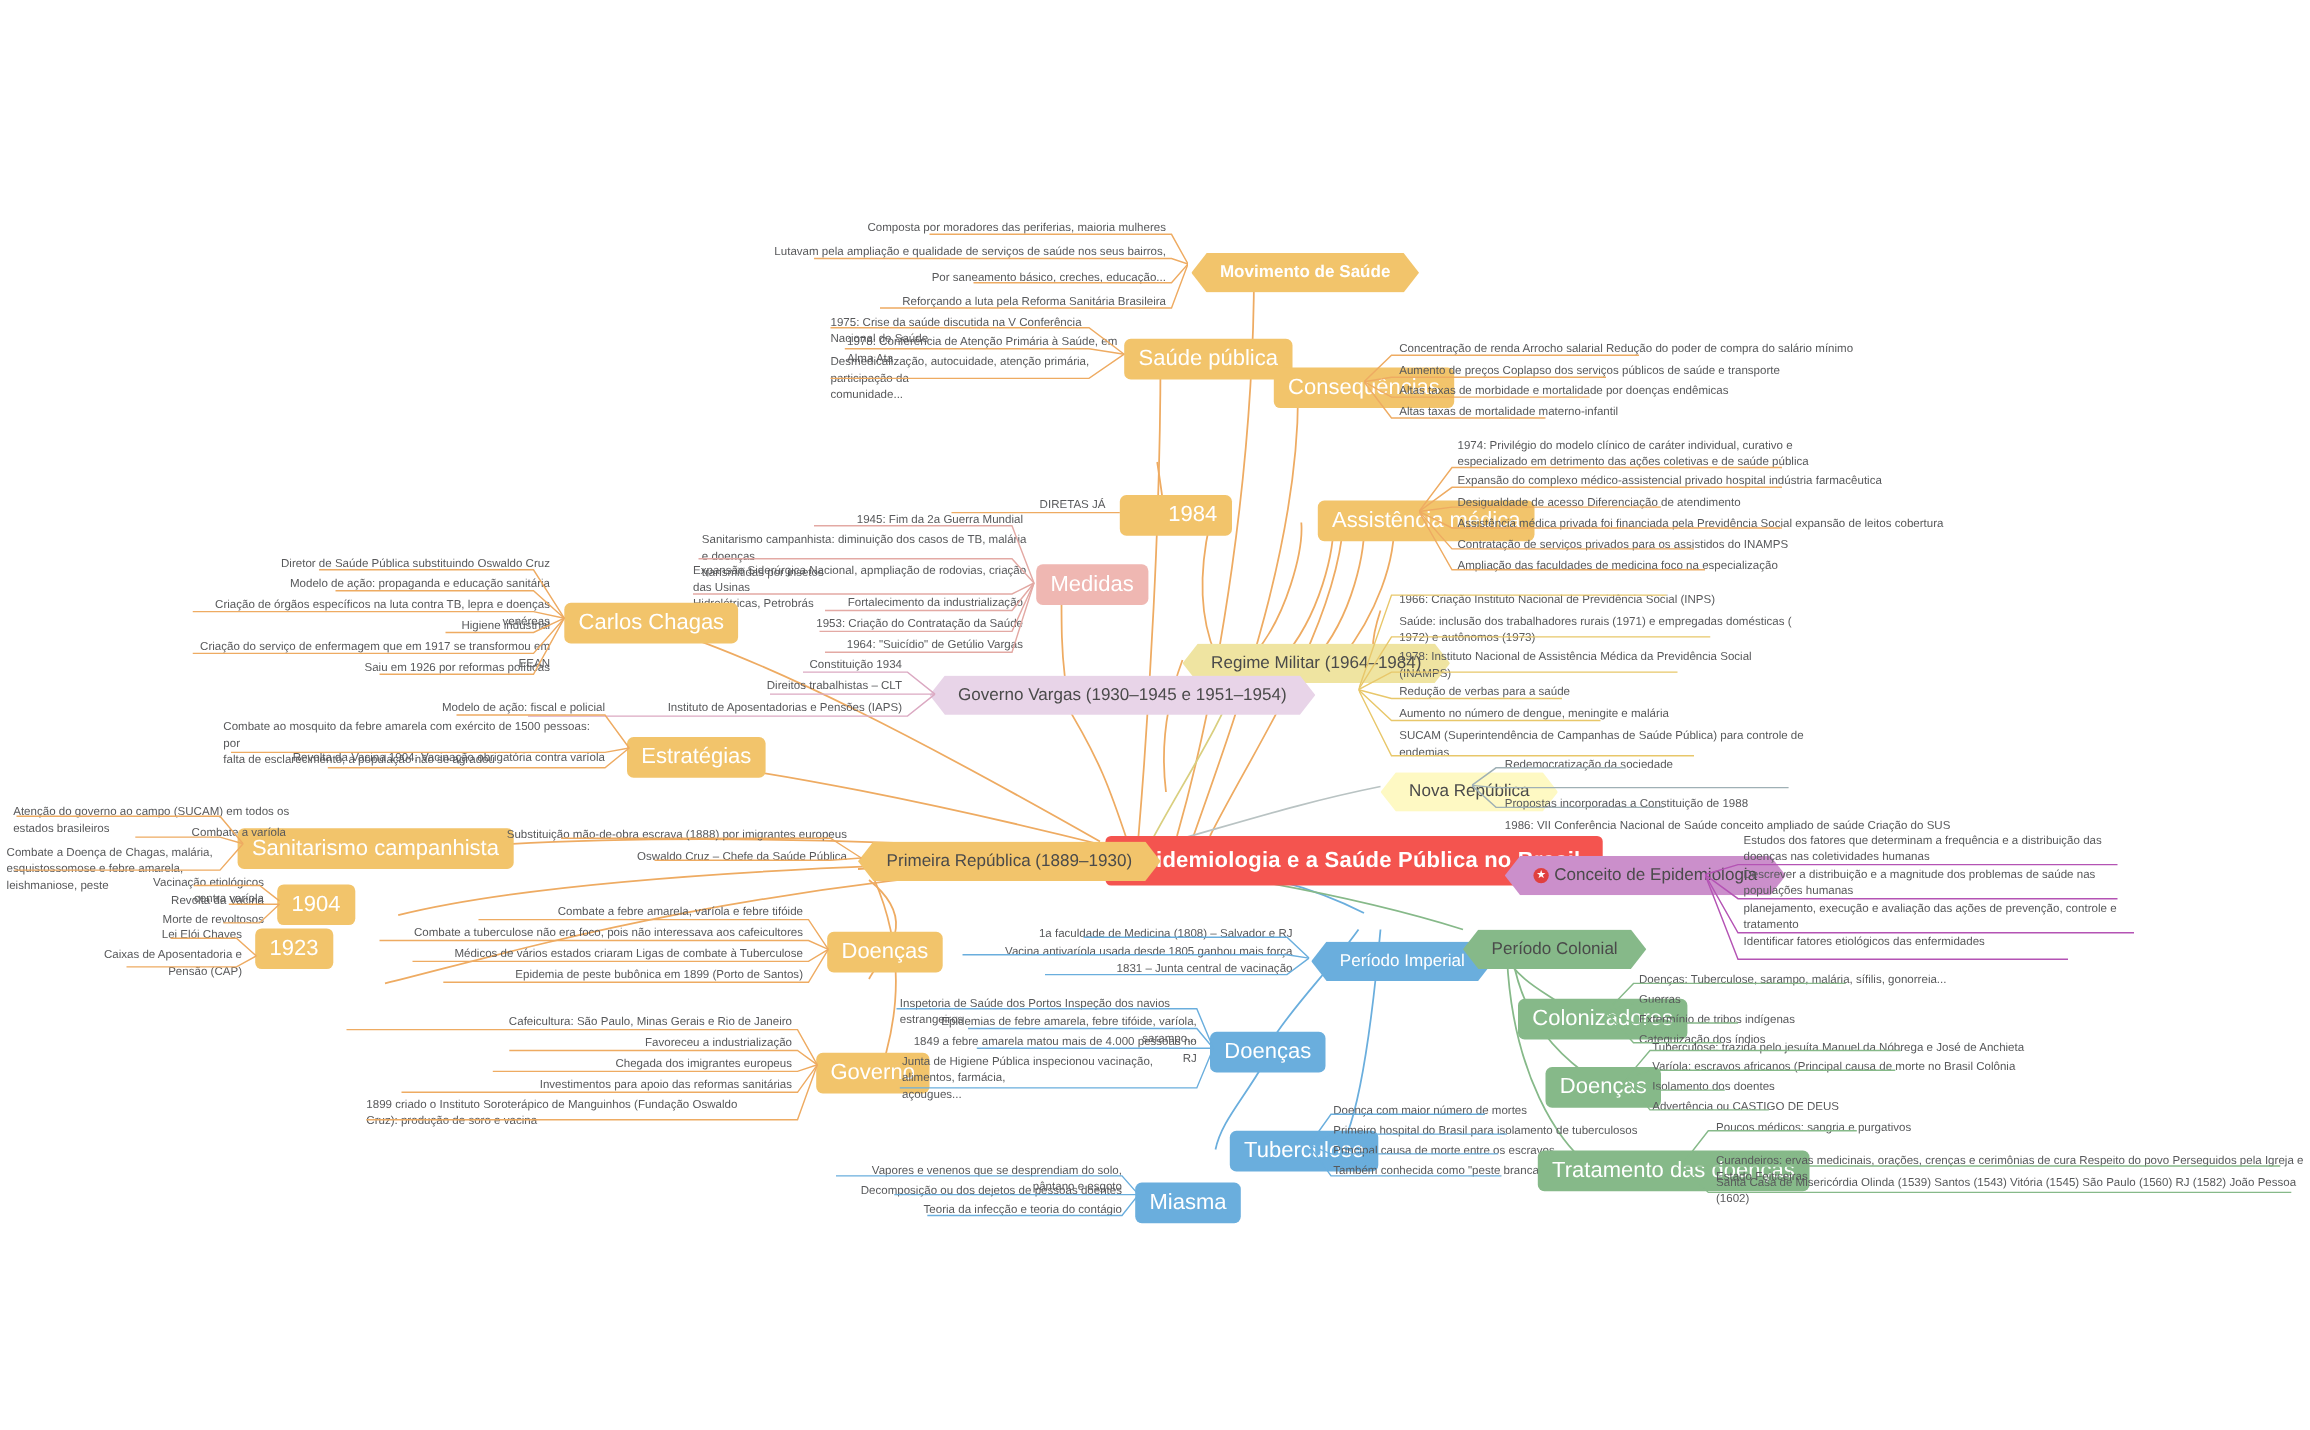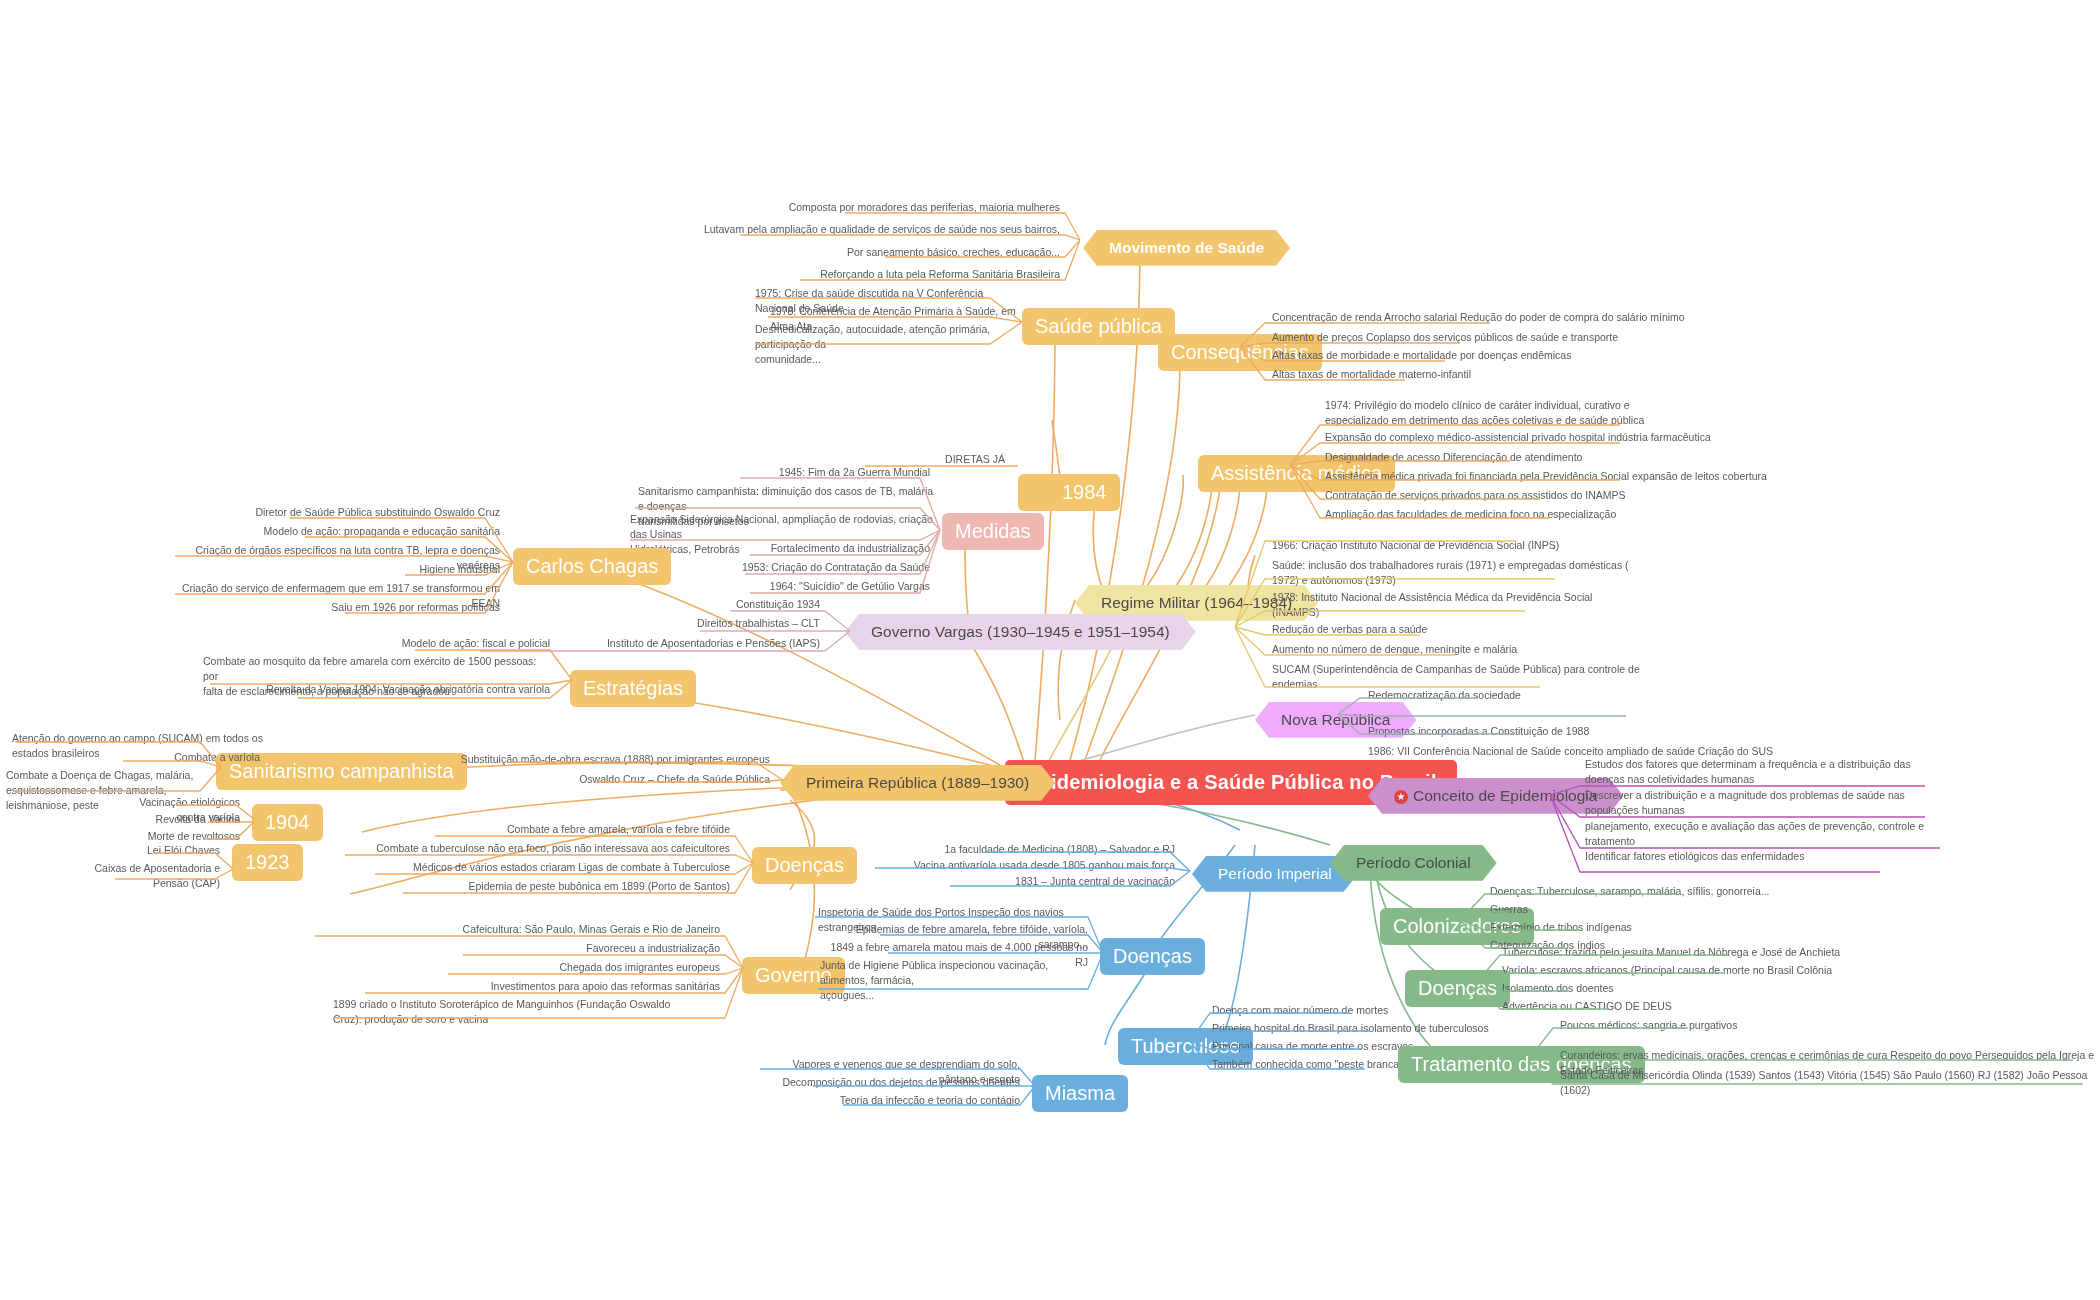--- a/index.html
+++ b/index.html
@@ -44,21 +44,21 @@
     padding: 9px 26px;
     color: #4a4a4a;
     clip-path: polygon(14px 0, calc(100% - 14px) 0, 100% 50%, calc(100% - 14px) 100%, 14px 100%, 0 50%);
   }
   .hex-yellow { background: #efe4a1; }
   .hex-orange { background: #f2c46b; color: #ffffff; font-weight: bold; }
   .hex-purpleL { background: #e8d4e8; }
   .hex-purple  { background: #cb8fcb; }
   .hex-blue    { background: #6aaedd; color: #ffffff; font-weight: bold; }
   .hex-green   { background: #86b989; color: #ffffff; font-weight: bold; }
-  .hex-gray    { background: #f0abfc; }
+  .hex-gray    { background: #fef9c3; }
 
   
   .chip {
     font-size: 20px;
     font-weight: normal;
     color: #ffffff;
     border-radius: 6px;
     padding: 7px 13px;
   }
   .chip-orange { background: #f2c46b; }
@@ -218,21 +218,21 @@
     <g fill="none" stroke="#e8c76a" stroke-width="1.3">
       <path d="M0 92 L30 6 L280 6"></path>
         <path d="M0 92 L30 44 L320 44"></path>
       <path d="M0 92 L30 76 L290 76"></path>
         <path d="M0 92 L30 100 L185 100"></path>
       <path d="M0 92 L30 120 L220 120"></path>
         <path d="M0 92 L30 152 L305 152"></path>
     </g>
   </svg>
 
-  <div class="node chip chip-orange" style="left:1018px; top:474px;padding-left:44px;">1984</div>
+  <div class="node chip chip-orange" style="left:1018px; top:450px;padding-left:44px;">1984</div>
   <div class="leaf r" style="left:860px; top:452px; width:145px;">DIRETAS JÁ</div>
   <svg style="position:absolute;left:855px;top:448px;width:165px;height:30px">
     <g fill="none" stroke="#eeab62" stroke-width="1.3">
         <path d="M10 18 L163 18"></path>
       </g>
   </svg>
 
   <div class="node chip chip-pink" style="left:942px; top:513px;">Medidas</div>
   <div class="leaf r" style="left:600px; top:465px; width:330px;">1945: Fim da 2a Guerra Mundial</div>
   <div class="leaf l" style="left:638px; top:484px; width:300px;">Sanitarismo campanhista: diminuição dos casos de TB, malária e doenças

